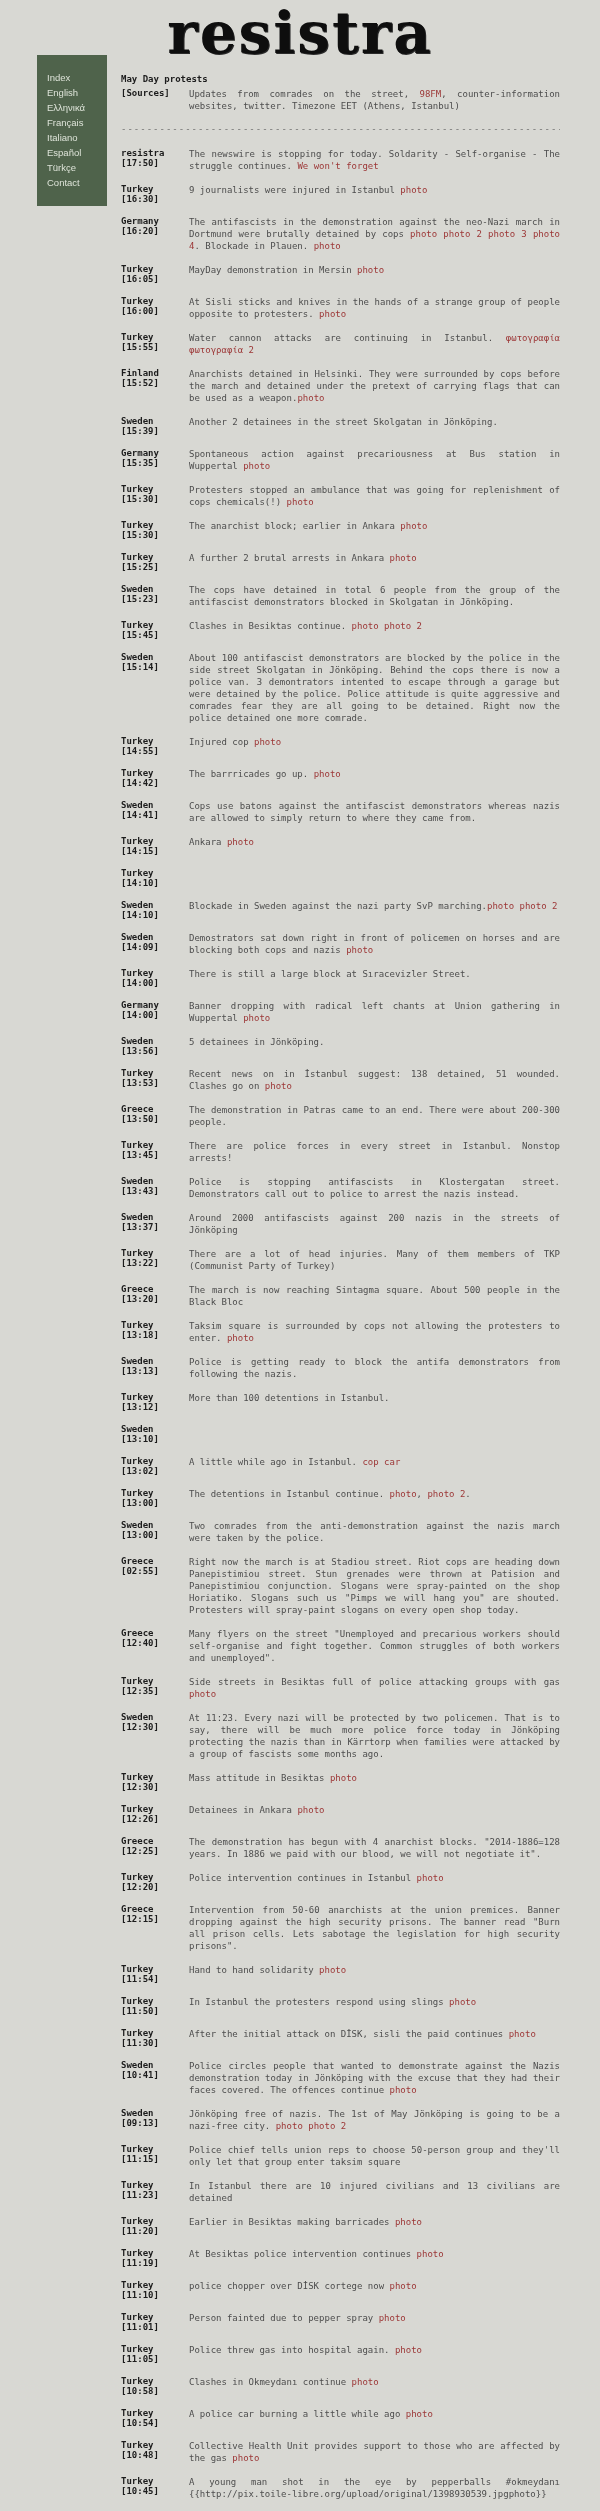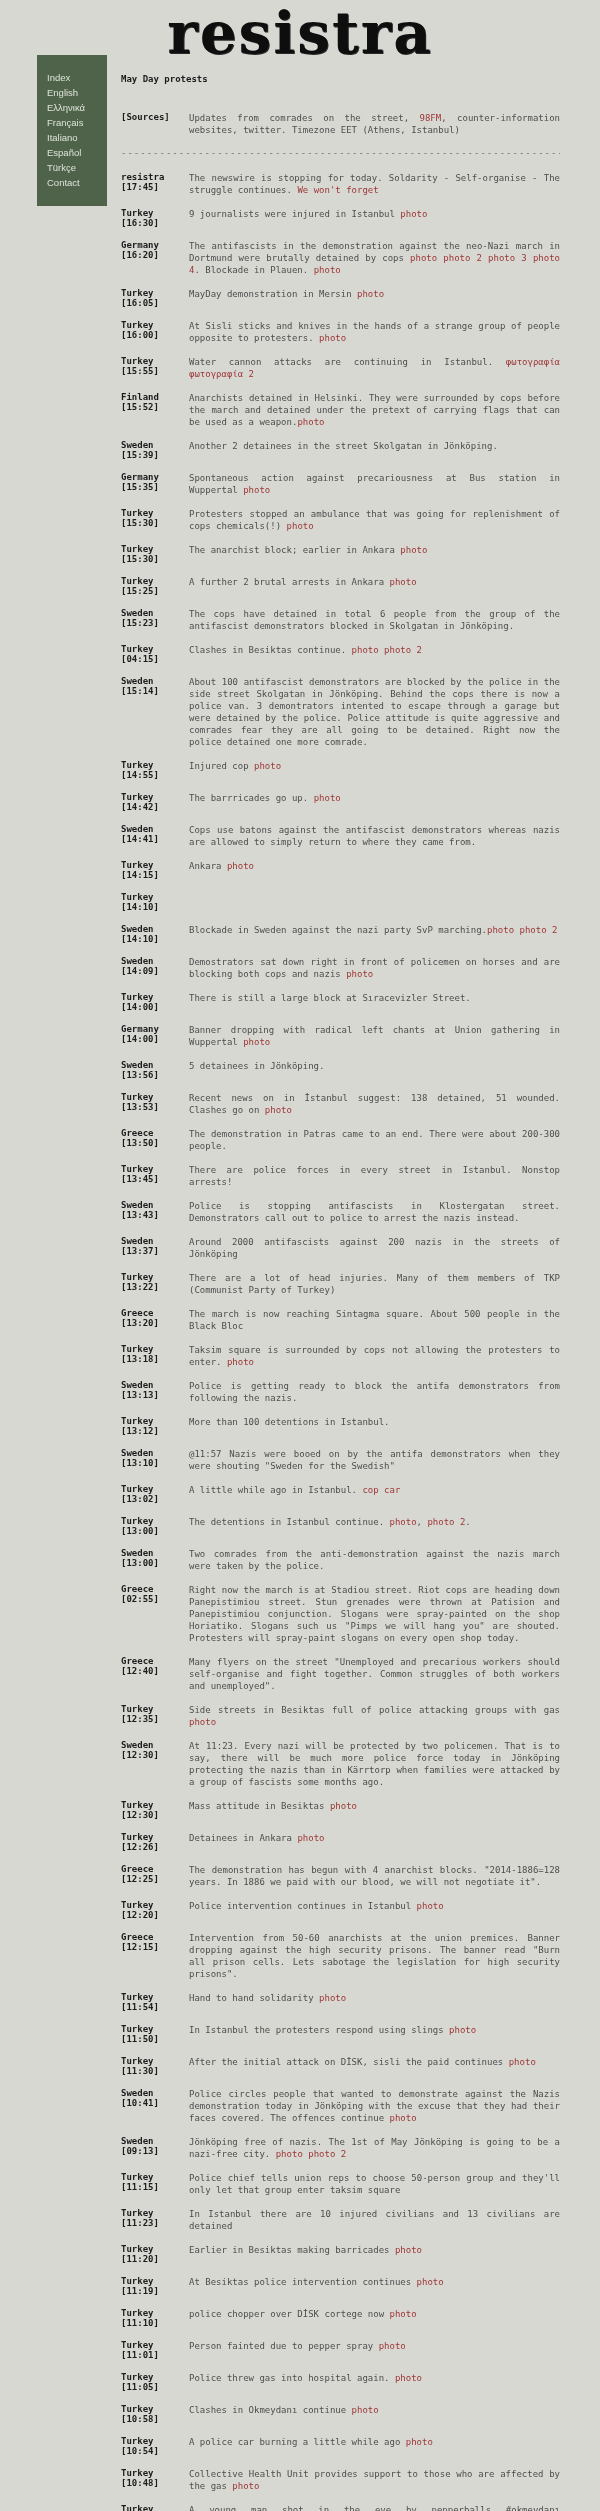--- a/index.html
+++ b/index.html
@@ -14,21 +14,21 @@
   }
   .sidebar{
     position:absolute;left:37px;top:55px;width:70px;
     background:#4f634b;padding:15px 4px 16px 10px;box-sizing:border-box;
   }
   .side-link{
     font-family:"Liberation Sans",sans-serif;font-size:9.5px;line-height:15px;
     color:#dde3d8;cursor:pointer;white-space:nowrap;
   }
   .main{margin:0 40px 0 121px;padding-top:4px;}
-  .page-title{font-size:9px;font-weight:bold;color:#1c1c1c;margin:4px 0 28px 0;}
+  .page-title{font-size:9px;font-weight:bold;color:#1c1c1c;margin:4px 0 4px 0;}
   .row{display:flex;margin-bottom:12px;}
   .lbl{flex:0 0 68px;font-size:9px;line-height:10px;font-weight:bold;color:#1c1c1c;}
   .lbl span{display:block;}
   .txt{flex:0 0 371px;max-width:371px;font-size:9px;line-height:12px;color:#4d4d4d;text-align:justify;}
   .link{color:#9c3636;cursor:pointer;}
   .sep{
     font-size:9px;color:#6f6f6f;white-space:nowrap;overflow:hidden;
     margin:6px 0 14px 0;letter-spacing:1px;
   }
 </style>
@@ -57,21 +57,21 @@
     </div>
     <div class="txt" id="sources-txt"><span>Updates from comrades on the street, </span><span class="link">98FM</span><span>, counter-information websites, twitter. Timezone EET (Athens, Istanbul)</span></div>
   </div>
 
   <div class="sep">------------------------------------------------------------------------------------------------------------------------</div>
 
   <div id="entries">
       <div class="row">
         <div class="lbl">
           <span>resistra</span>
-          <span>[17:45]</span>
+          <span>[17:50]</span>
         </div>
         <div class="txt"><span>The newswire is stopping for today. Soldarity - Self-organise - The struggle continues. </span><span class="link">We won't forget</span></div>
       </div>
       <div class="row">
         <div class="lbl">
           <span>Turkey</span>
           <span>[16:30]</span>
         </div>
         <div class="txt"><span>9 journalists were injured in Istanbul </span><span class="link">photo</span></div>
       </div>
@@ -148,21 +148,21 @@
       <div class="row">
         <div class="lbl">
           <span>Sweden</span>
           <span>[15:23]</span>
         </div>
         <div class="txt"><span>The cops have detained in total 6 people from the group of the antifascist demonstrators blocked in Skolgatan in Jönköping.</span></div>
       </div>
       <div class="row">
         <div class="lbl">
           <span>Turkey</span>
-          <span>[04:15]</span>
+          <span>[15:45]</span>
         </div>
         <div class="txt"><span>Clashes in Besiktas continue. </span><span class="link">photo</span><span> </span><span class="link">photo 2</span></div>
       </div>
       <div class="row">
         <div class="lbl">
           <span>Sweden</span>
           <span>[15:14]</span>
         </div>
         <div class="txt"><span>About 100 antifascist demonstrators are blocked by the police in the side street Skolgatan in Jönköping. Behind the cops there is now a police van. 3 demontrators intented to escape through a garage but were detained by the police. Police attitude is quite aggressive and comrades fear they are all going to be detained. Right now the police detained one more comrade.</span></div>
       </div>
@@ -303,21 +303,20 @@
           <span>Turkey</span>
           <span>[13:12]</span>
         </div>
         <div class="txt"><span>More than 100 detentions in Istanbul.</span></div>
       </div>
       <div class="row">
         <div class="lbl">
           <span>Sweden</span>
           <span>[13:10]</span>
         </div>
-        <div class="txt"><span>@11:57 Nazis were booed on by the antifa demonstrators when they were shouting "Sweden for the Swedish"</span></div>
       </div>
       <div class="row">
         <div class="lbl">
           <span>Turkey</span>
           <span>[13:02]</span>
         </div>
         <div class="txt"><span>A little while ago in Istanbul. </span><span class="link">cop car</span></div>
       </div>
       <div class="row">
         <div class="lbl">

